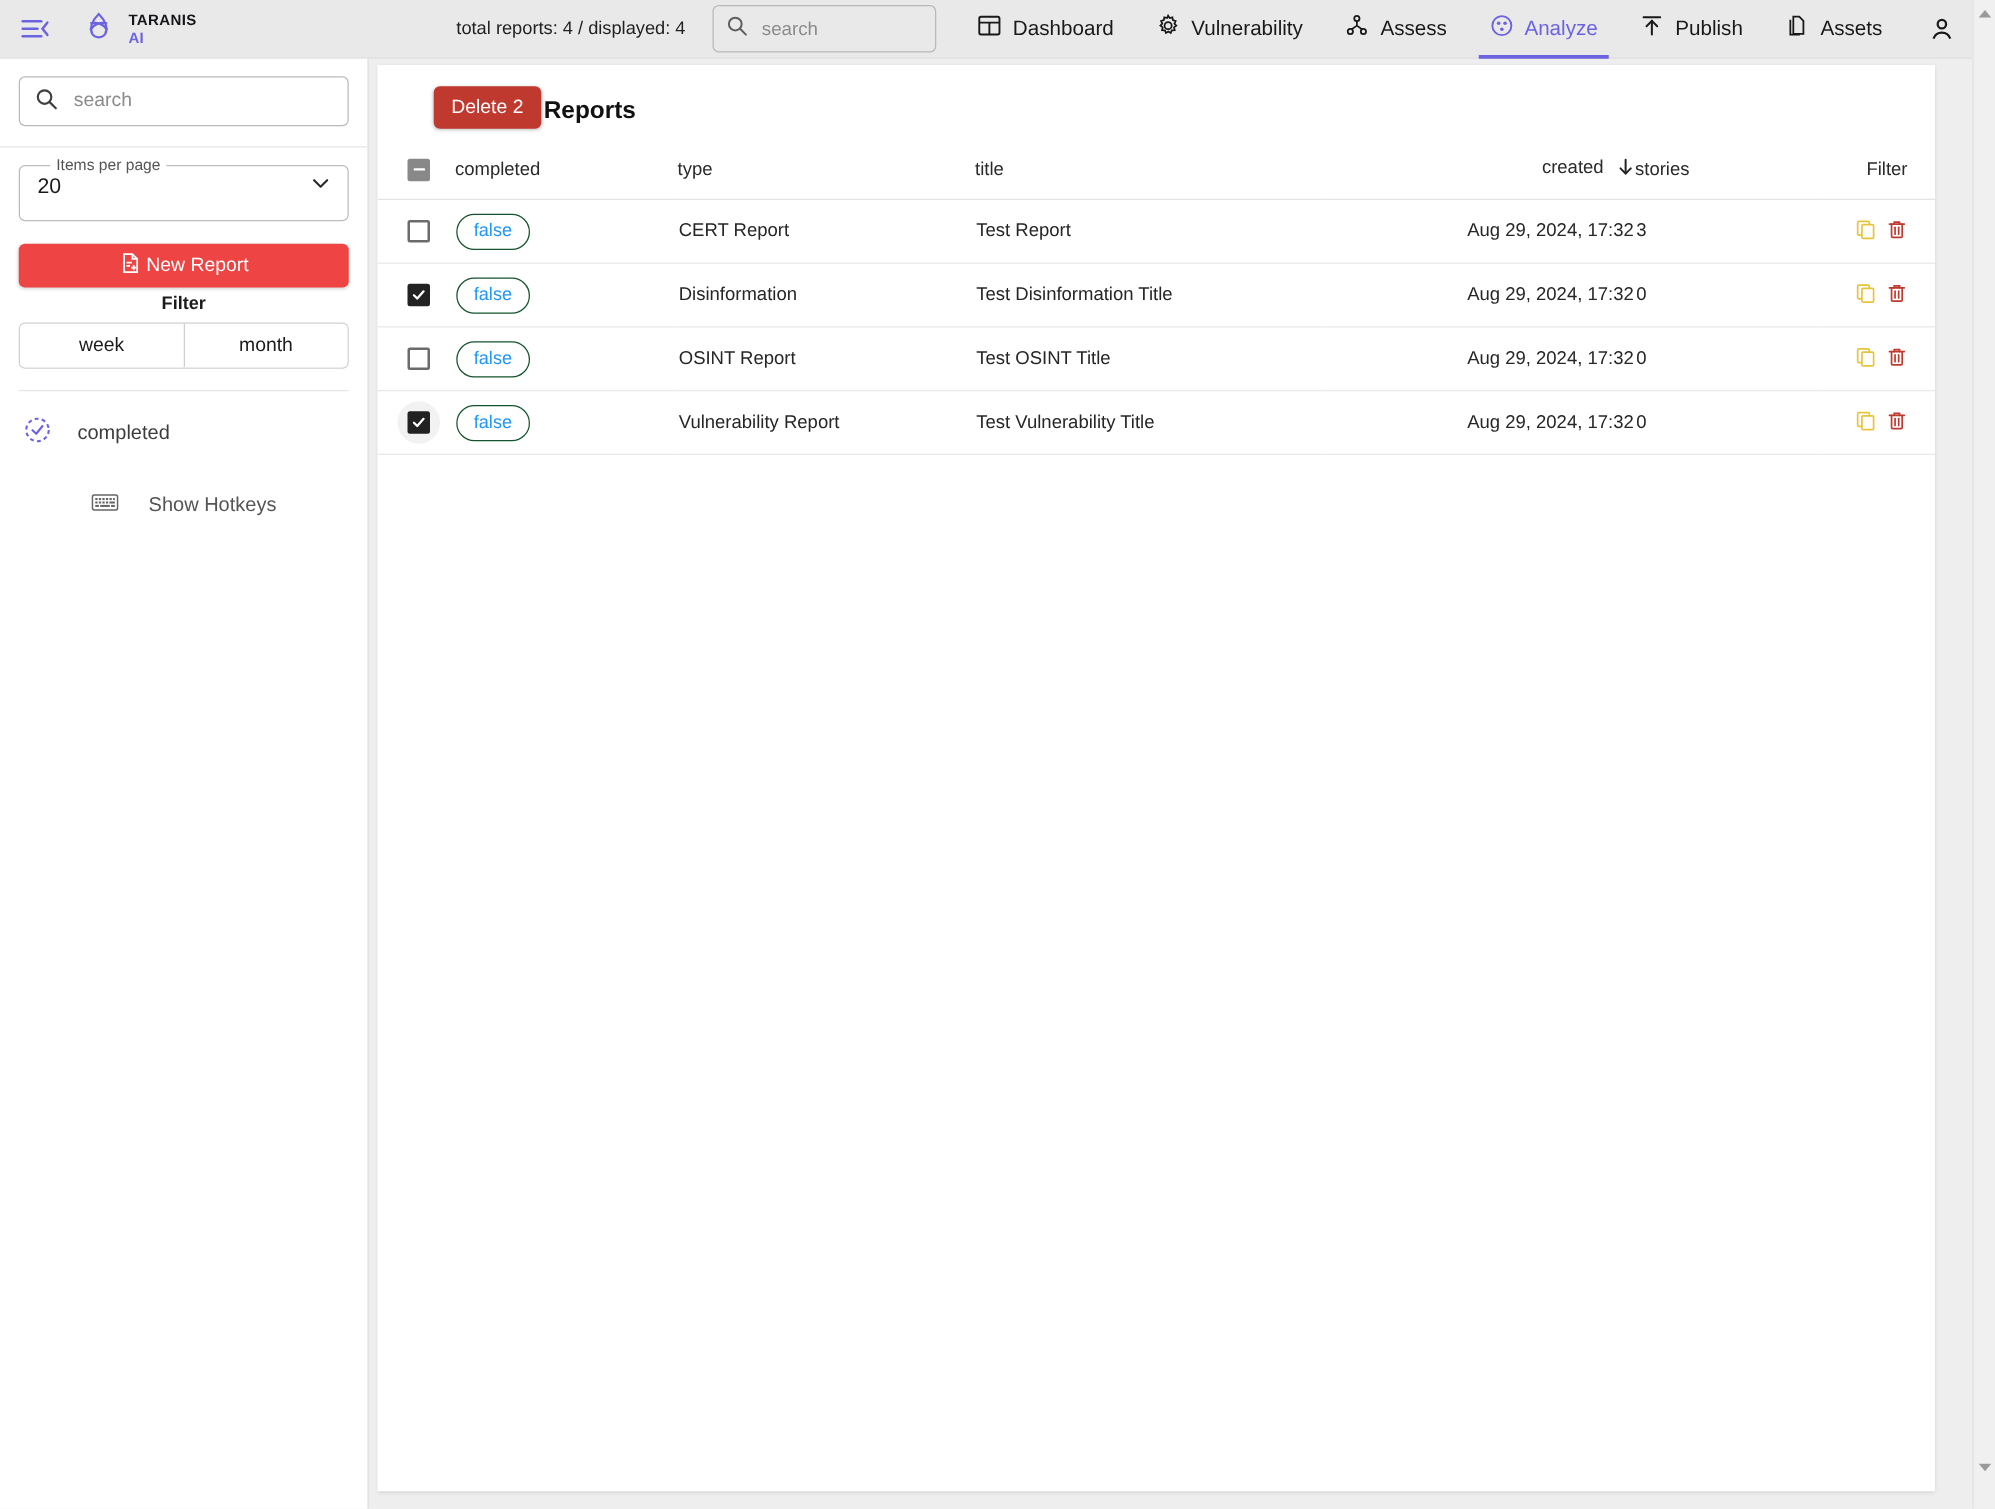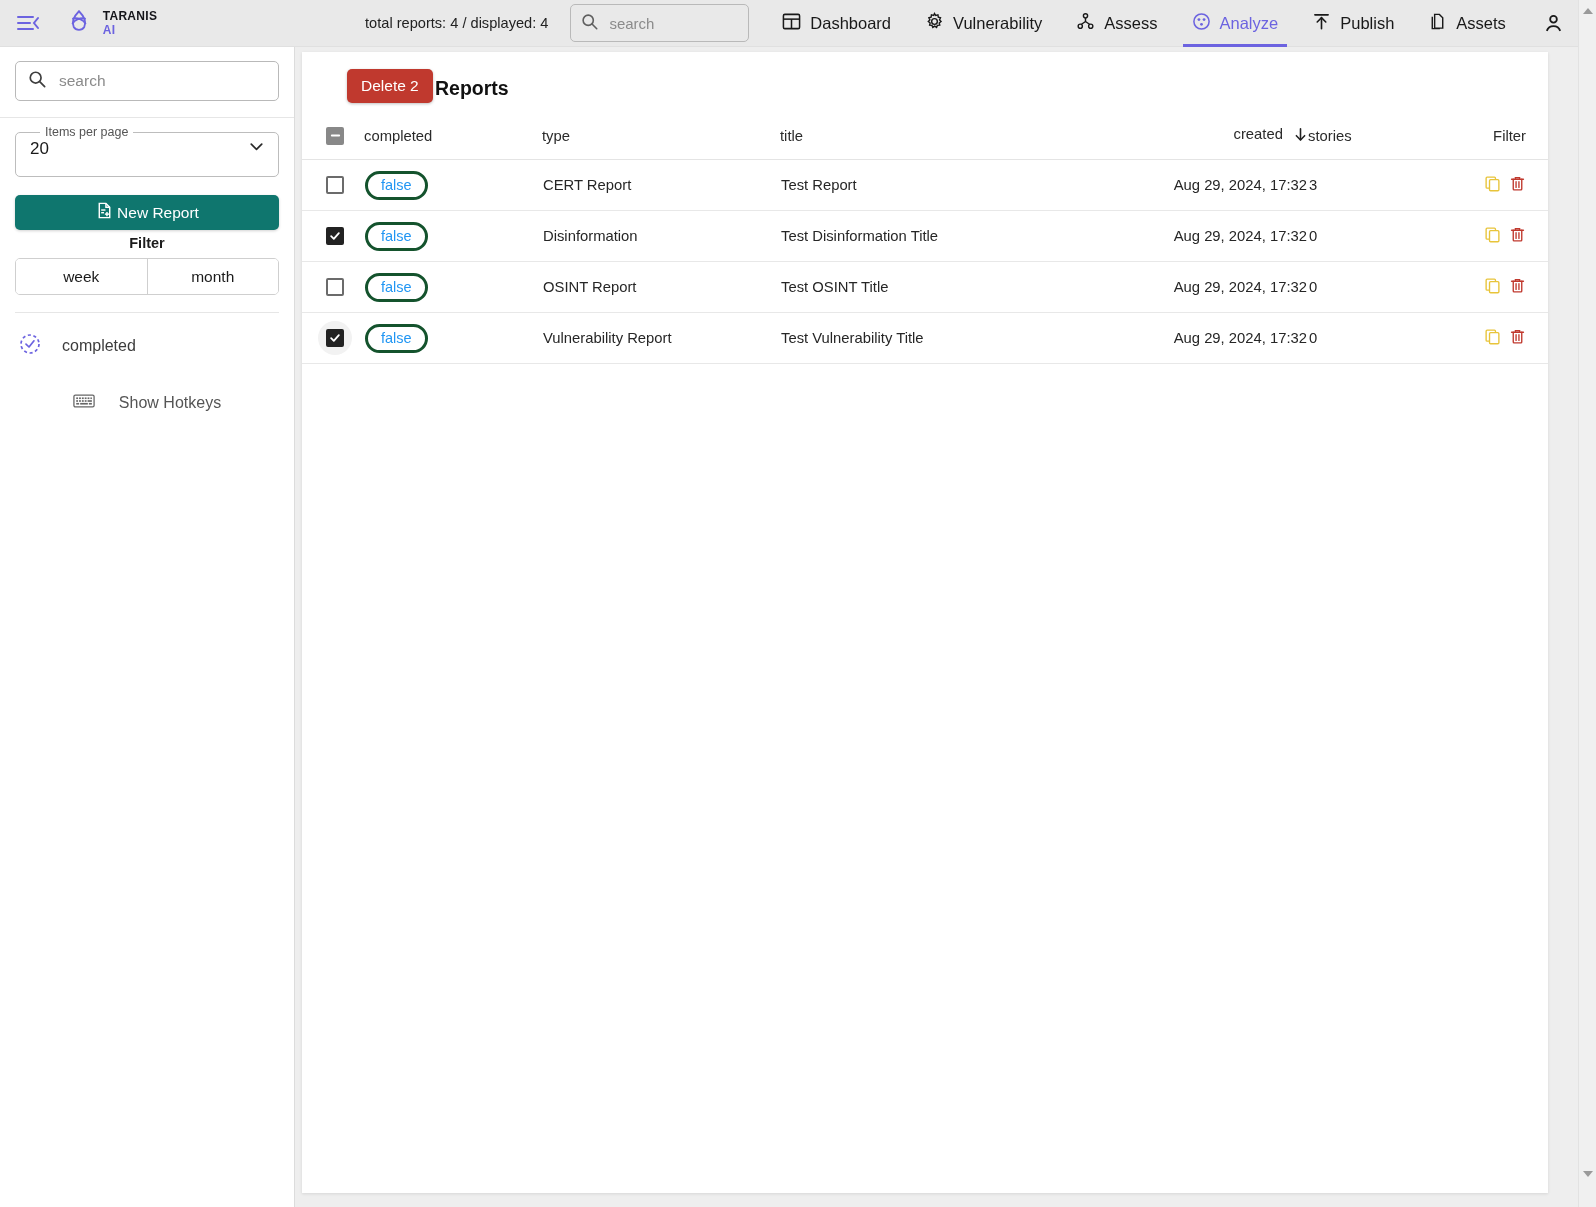--- a/index.html
+++ b/index.html
@@ -117,21 +117,21 @@
   }
   #ipp-legend {
     position: absolute; top: -8px; left: 24px;
     background: #fff; padding: 0 5px;
     font-size: 12.5px; color: #555;
   }
   #ipp-value { font-size: 17px; color: #1a1a1a; }
 
   #new-report-btn {
     margin: 18px 15px 0 15px;
-    height: 35px; background: #0f766e; border-radius: 5px;
+    height: 35px; background: #ef4444; border-radius: 5px;
     display: flex; align-items: center; justify-content: center; gap: 3px;
     color: #fff; font-size: 15.5px; cursor: pointer;
     box-shadow: 0 1px 3px rgba(0,0,0,.18);
   }
 
   #filter-title {
     text-align: center; font-weight: bold; font-size: 14.5px;
     margin-top: 5px; color: #1b1b1b;
   }
   #filter-toggle {
@@ -218,21 +218,21 @@
     width: 34px; height: 34px; border-radius: 50%;
     display: inline-flex; align-items: center; justify-content: center;
     margin-left: -8px;
   }
   .cbx-wrap.hover { background: #f2f2f2; }
 
   
   .chip {
     display: inline-flex; align-items: center; justify-content: center;
     min-width: 52px; height: 29px; padding: 0 13px;
-    border: 3px solid #14532d; border-radius: 16px;
+    border: 1px solid #14532d; border-radius: 16px;
     color: #2196f3; font-size: 14.5px; cursor: pointer;
     background: #fff;
   }
 
   .act-icons { display: inline-flex; align-items: center; gap: 8px; }
   .act-icons span { cursor: pointer; display: inline-flex; }
 
   .sort-arrow { display: inline-block; margin-left: 6px; vertical-align: -3px; }
 </style>
 </head>

